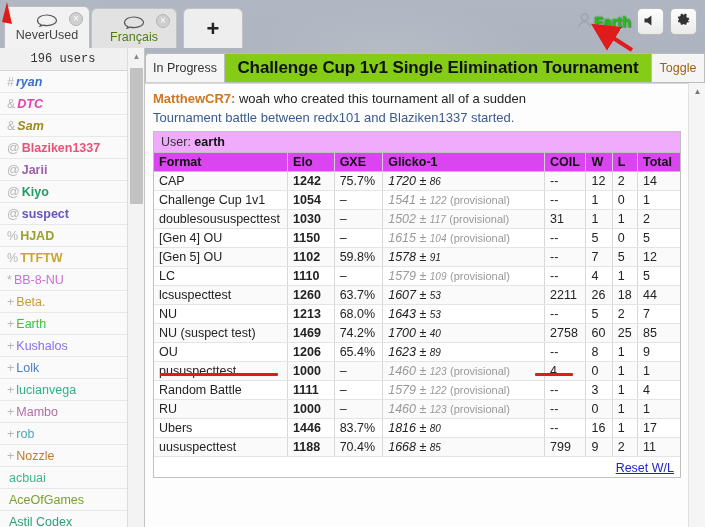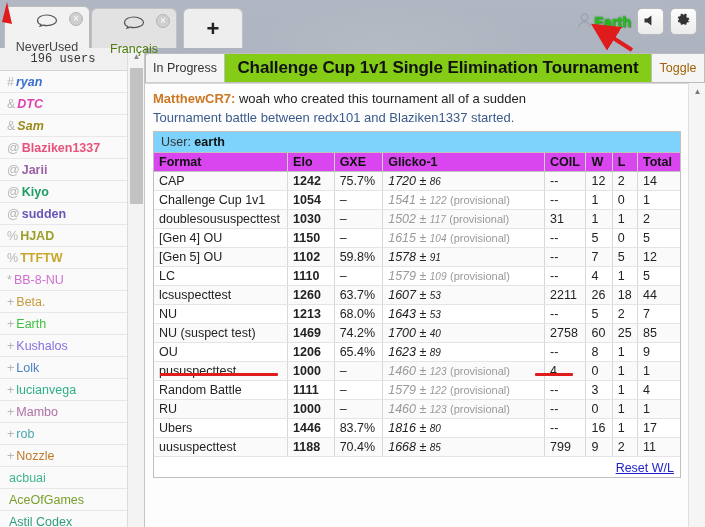--- a/index.html
+++ b/index.html
@@ -44,21 +44,21 @@
   .tab .bubble { position:relative; width:22px; height:13px; margin-top:3px; }
   .bubble svg { display:block; }
   .tab .closebtn {
     position:absolute; right:6px; top:5px;
     width:14px; height:14px; border-radius:50%;
     background:#cfcfcf; border:1px solid #b4b4b4;
     color:#fff; font-size:10px; line-height:12px; text-align:center;
     font-family:"Liberation Sans", sans-serif;
   }
   .tab .tablabel {
-    font-size:12.5px; color:#444; margin-top:13px; white-space:nowrap;
+    font-size:12.5px; color:#444; margin-top:1px; white-space:nowrap;
   }
   .tab.inactive .tablabel { color:#4d7c0f; }
   .newtab {
     height:40px; width:60px; border-radius:6px 6px 0 0;
     background:#eeeeee; border:1px solid #c2c2c2; border-bottom:none;
     display:flex; align-items:center; justify-content:center;
     font-size:22px; font-weight:bold; color:#222; cursor:pointer;
     margin-left:5px;
   }
 
@@ -174,21 +174,21 @@
     color:#777; font-size:8px;
   }
 
   
   #ratings-wrap {
     margin-top:4px; width:528px;
     border:1px solid #c0c0c0; background:#fff;
   }
   #ratings-user {
     padding:3px 7px; font-size:12.5px; color:#333;
-    border-bottom:1px solid #c0c0c0; background:#7dd3fc;
+    border-bottom:1px solid #c0c0c0; background:#f0abfc;
   }
   #ratings-user b { color:#111; }
   table.ratings { width:100%; border-collapse:collapse; font-size:12.5px; }
   table.ratings th {
     text-align:left; font-weight:bold; color:#111;
     padding:2px 5px; border-right:1px solid #d0d0d0; border-bottom:1px solid #c0c0c0;
     background:#d946ef; white-space:nowrap;
   }
   table.ratings td {
     padding:2px 5px; border-right:1px solid #d8d8d8; border-bottom:1px solid #e4e4e4;
@@ -281,21 +281,21 @@
 
   <div id="userlist">
     <div id="usercount">196 users</div>
     <div id="userrows">
         <div class="userrow bold italic"><span class="rank">#</span><span class="uname" style="color: rgb(58, 110, 207);">ryan</span></div>
         <div class="userrow bold italic"><span class="rank">&amp;</span><span class="uname" style="color: rgb(224, 64, 176);">DTC</span></div>
         <div class="userrow bold italic"><span class="rank">&amp;</span><span class="uname" style="color: rgb(154, 139, 32);">Sam</span></div>
         <div class="userrow bold"><span class="rank">@</span><span class="uname" style="color: rgb(232, 82, 122);">Blaziken1337</span></div>
         <div class="userrow bold"><span class="rank">@</span><span class="uname" style="color: rgb(155, 95, 168);">Jarii</span></div>
         <div class="userrow bold"><span class="rank">@</span><span class="uname" style="color: rgb(31, 158, 99);">Kiyo</span></div>
-        <div class="userrow bold"><span class="rank">@</span><span class="uname" style="color: rgb(106, 85, 184);">sudden</span></div>
+        <div class="userrow bold"><span class="rank">@</span><span class="uname" style="color: rgb(106, 85, 184);">suspect</span></div>
         <div class="userrow bold"><span class="rank">%</span><span class="uname" style="color: rgb(154, 160, 42);">HJAD</span></div>
         <div class="userrow bold"><span class="rank">%</span><span class="uname" style="color: rgb(201, 166, 44);">TTFTW</span></div>
         <div class="userrow"><span class="rank">*</span><span class="uname" style="color: rgb(208, 111, 208);">BB-8-NU</span></div>
         <div class="userrow"><span class="rank">+</span><span class="uname" style="color: rgb(199, 154, 58);">Beta.</span></div>
         <div class="userrow"><span class="rank">+</span><span class="uname" style="color: rgb(63, 191, 63);">Earth</span></div>
         <div class="userrow"><span class="rank">+</span><span class="uname" style="color: rgb(139, 111, 224);">Kushalos</span></div>
         <div class="userrow"><span class="rank">+</span><span class="uname" style="color: rgb(74, 127, 193);">Lolk</span></div>
         <div class="userrow"><span class="rank">+</span><span class="uname" style="color: rgb(47, 176, 138);">lucianvega</span></div>
         <div class="userrow"><span class="rank">+</span><span class="uname" style="color: rgb(176, 111, 168);">Mambo</span></div>
         <div class="userrow"><span class="rank">+</span><span class="uname" style="color: rgb(74, 168, 176);">rob</span></div>

